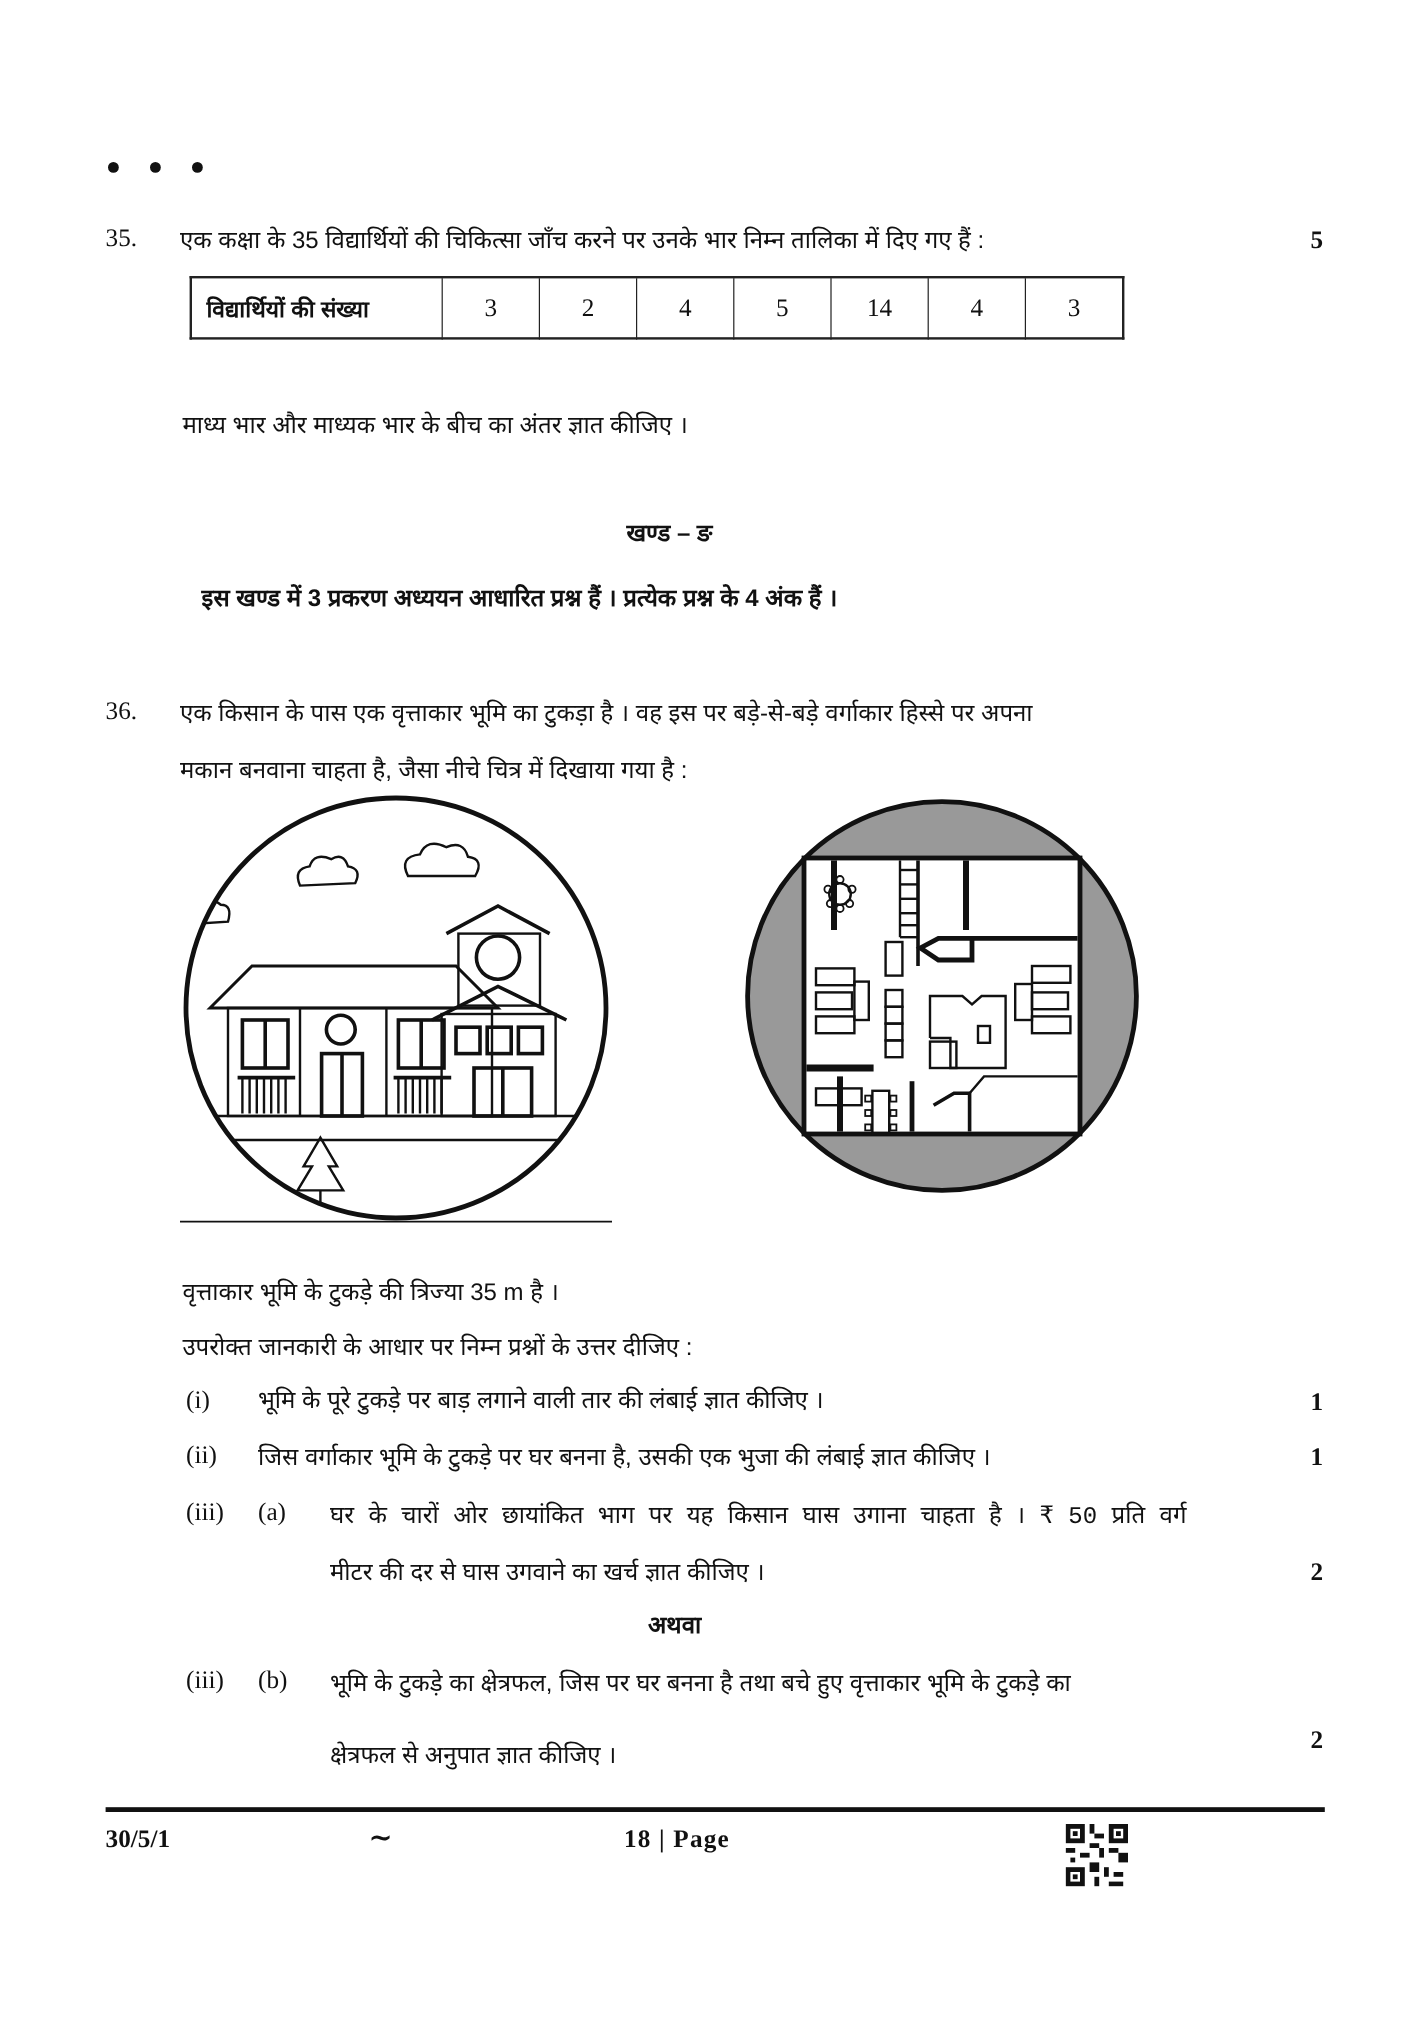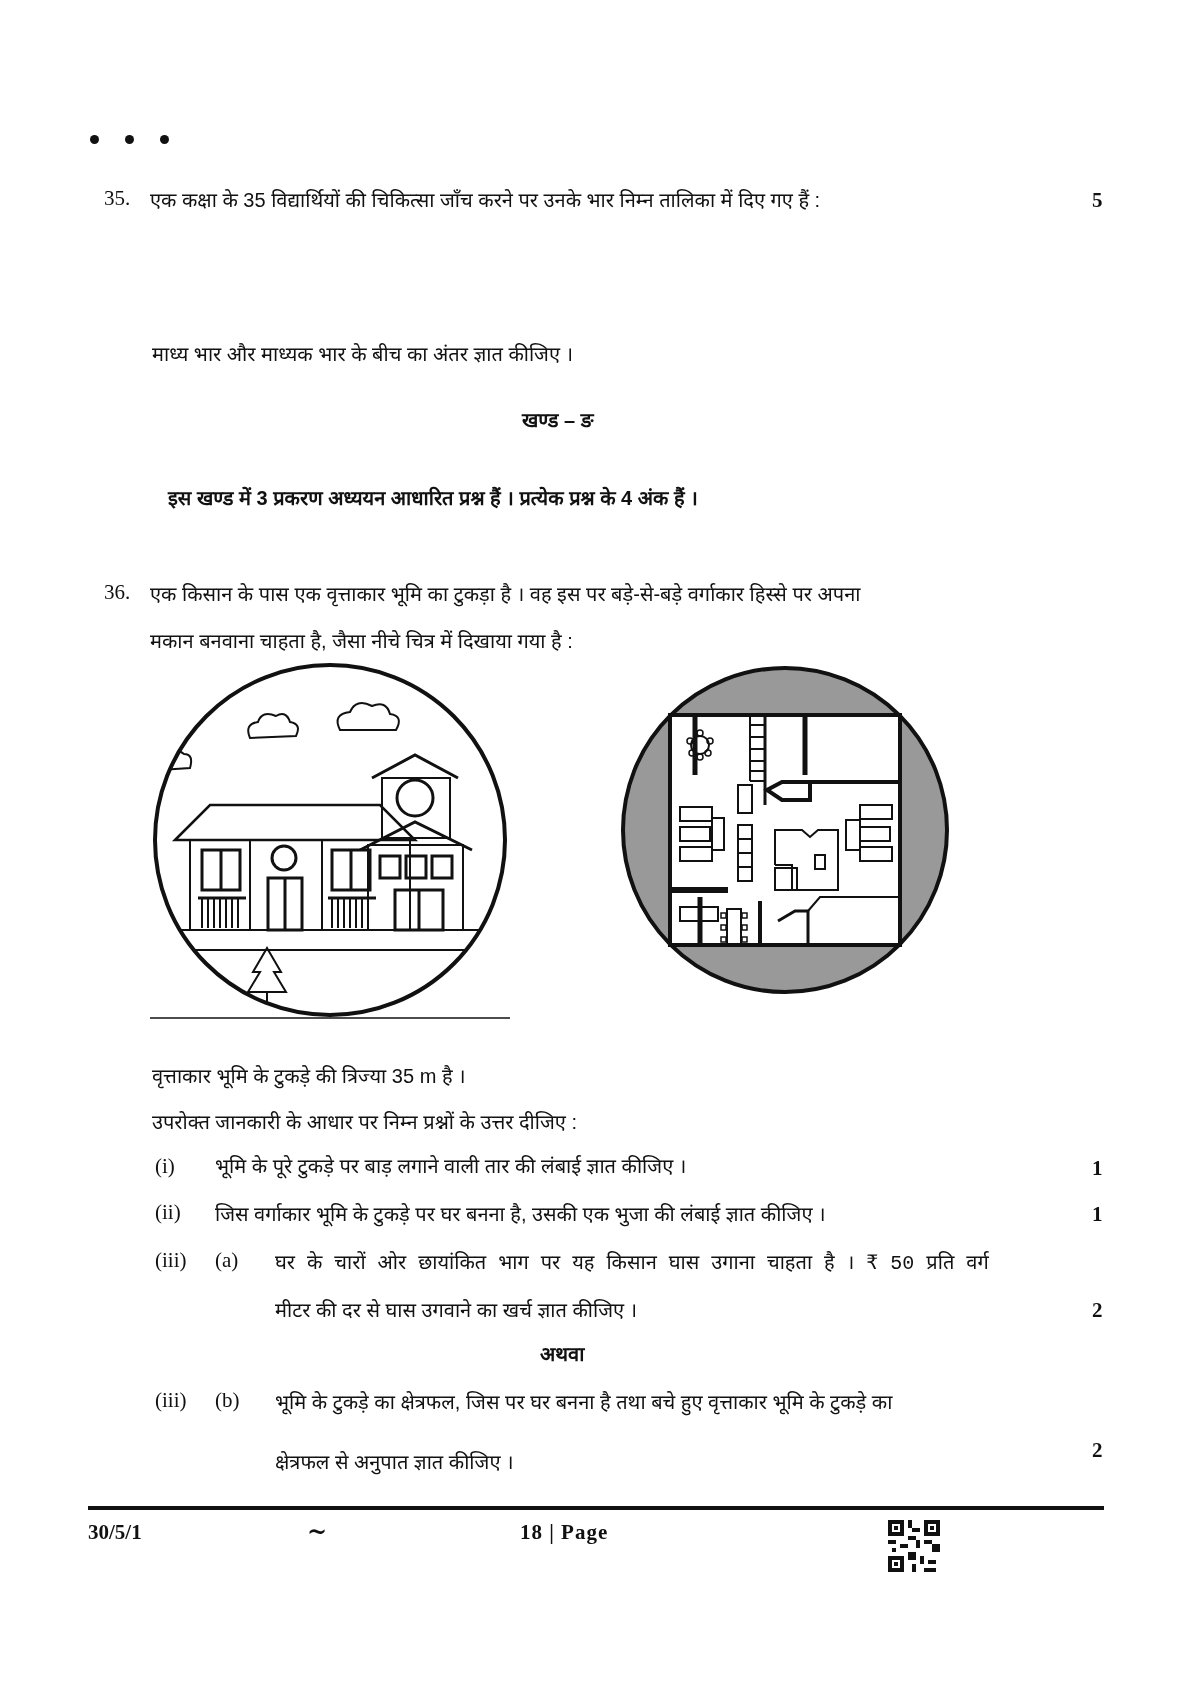--- a/index.html
+++ b/index.html
@@ -4,21 +4,21 @@
 <style>
   html, body { margin: 0; padding: 0; background: #ffffff; }
   body {
     width: 1190px; height: 1683px; position: relative; overflow: hidden;
     font-family: "DejaVu Serif", "Liberation Serif", serif;
     color: #111111;
   }
   .dots { position: absolute; left: 90px; top: 135px; display: flex; gap: 26px; }
   .dot { width: 9px; height: 9px; border-radius: 50%; background: #111; }
 
-  .qnum { position: absolute; font-size: 21px; font-family: "Liberation Serif", serif; margin-left: 16px; }
+  .qnum { position: absolute; font-size: 21px; font-family: "Liberation Serif", serif; }
   .line { position: absolute; font-size: 20px; white-space: nowrap; font-family: "Liberation Sans", "DejaVu Sans", sans-serif; }
   .marks { position: absolute; left: 1092px; font-weight: bold; font-size: 21px; font-family: "Liberation Serif", serif; }
 
   table.wt {
     position: absolute; left: 158px; top: 230px;
     border-collapse: collapse; border: 2px solid #222;
     font-size: 21px; font-family: "Liberation Serif", serif;
   }
   table.wt td { border: 1px solid #222; height: 49px; text-align: center; padding: 0 4px; }
   table.wt td.hdr { text-align: left; padding-left: 12px; width: 192px; font-weight: bold;
@@ -44,26 +44,36 @@
   <div class="dot"></div>
   <div class="dot"></div>
 </div>
 
 <div class="qnum" style="left:88px;top:186px;">35.</div>
 <div class="line" style="left:150px;top:186px;">एक कक्षा के 35 विद्यार्थियों की चिकित्सा जाँच करने पर उनके भार निम्न तालिका में दिए गए हैं :</div>
 <div class="marks" style="top:188px;">5</div>
 
 <table class="wt">
   <tbody>
+  <tr>
+    <td class="hdr">विद्यार्थियों की संख्या</td>
+    <td class="c">3</td>
+    <td class="c">2</td>
+    <td class="c">4</td>
+    <td class="c">5</td>
+    <td class="c">14</td>
+    <td class="c">4</td>
+    <td class="c">3</td>
+  </tr>
 </tbody>
   </table>
 
 <div class="line" style="left:152px;top:340px;">माध्य भार और माध्यक भार के बीच का अंतर ज्ञात कीजिए ।</div>
 
-<div class="center-bold" style="left:522px;top:406px;">खण्ड – ङ</div>
+<div class="center-bold" style="left:522px;top:430px;">खण्ड – ङ</div>
 <div class="center-bold" style="left:168px;top:484px;">इस खण्ड में 3 प्रकरण अध्ययन आधारित प्रश्न हैं । प्रत्येक प्रश्न के 4 अंक हैं ।</div>
 
 <div class="qnum" style="left:88px;top:580px;">36.</div>
 <div class="line" style="left:150px;top:580px;">एक किसान के पास एक वृत्ताकार भूमि का टुकड़ा है । वह इस पर बड़े-से-बड़े वर्गाकार हिस्से पर अपना</div>
 <div class="line" style="left:150px;top:627px;">मकान बनवाना चाहता है, जैसा नीचे चित्र में दिखाया गया है :</div>
 
 <svg class="fig" style="left:150px;top:660px;" width="400" height="370" viewBox="0 0 400 370">
   <defs>
       <clipPath id="c1">
         <circle cx="180" cy="180" r="175"></circle>

